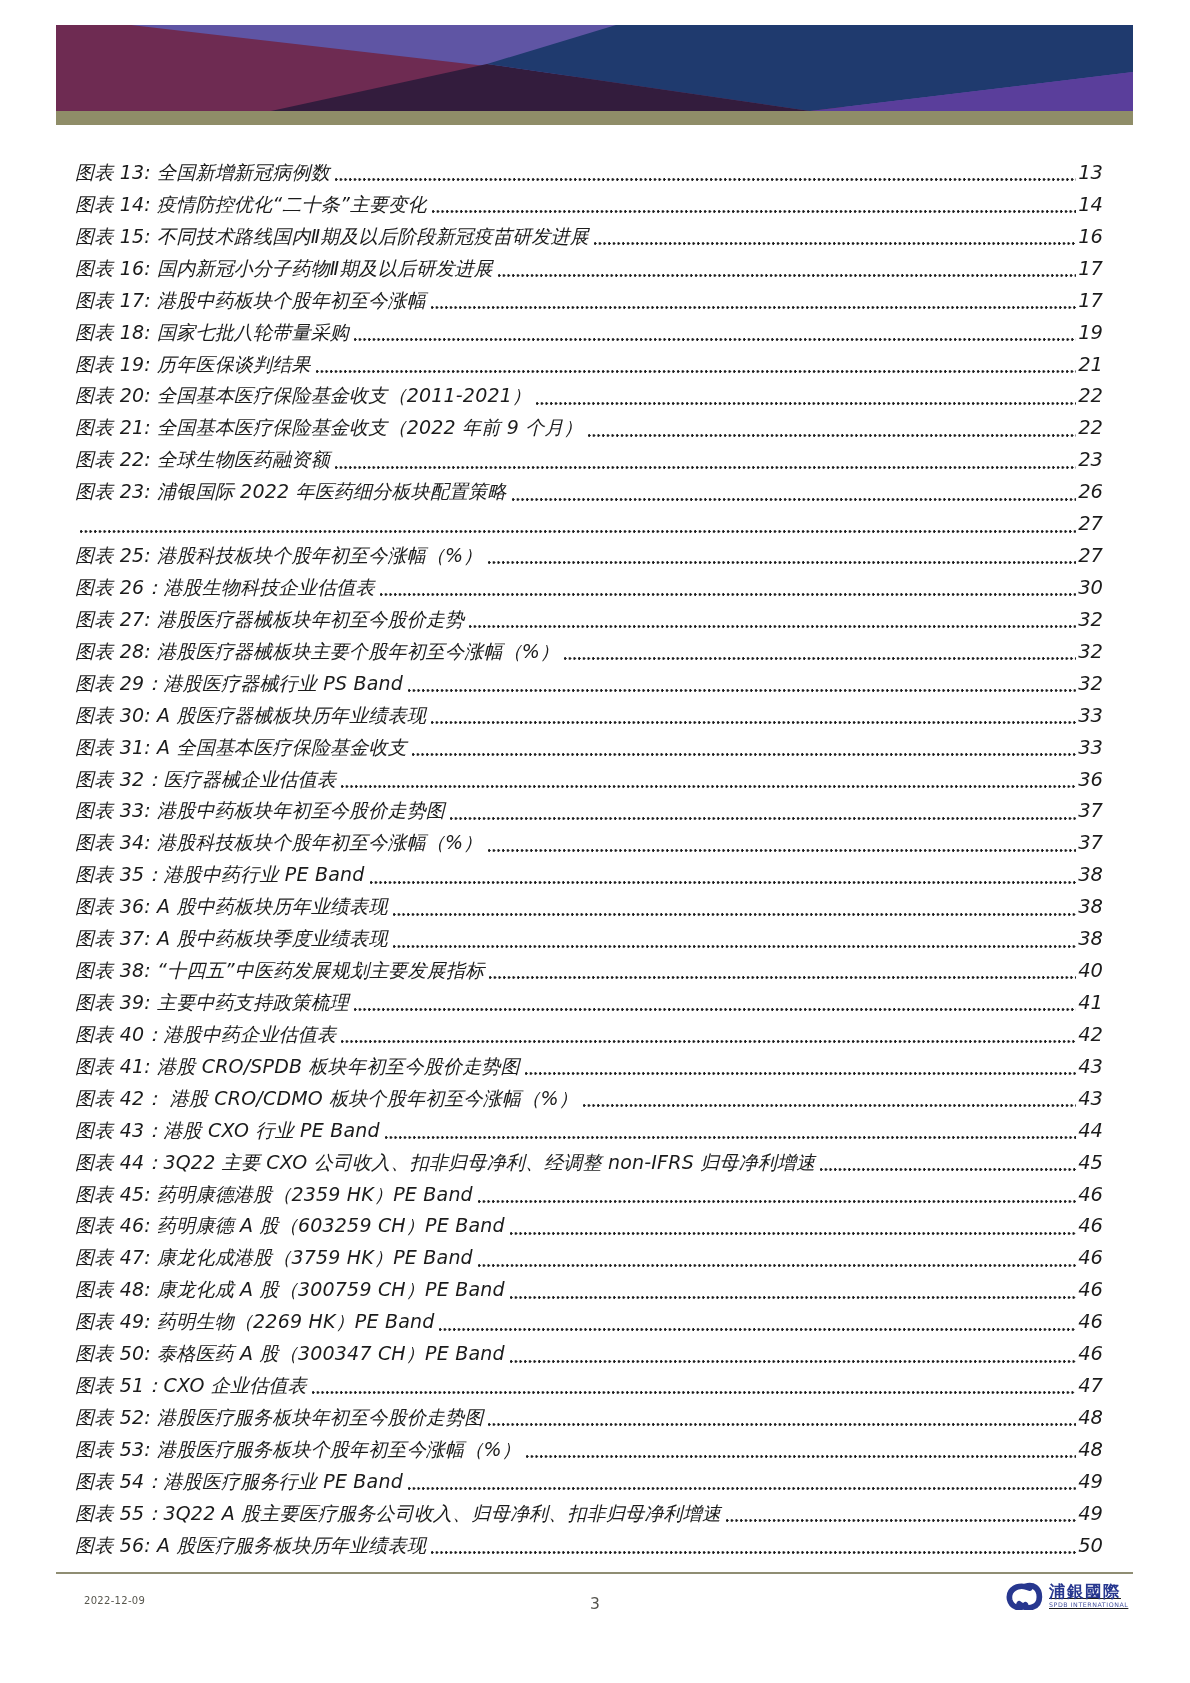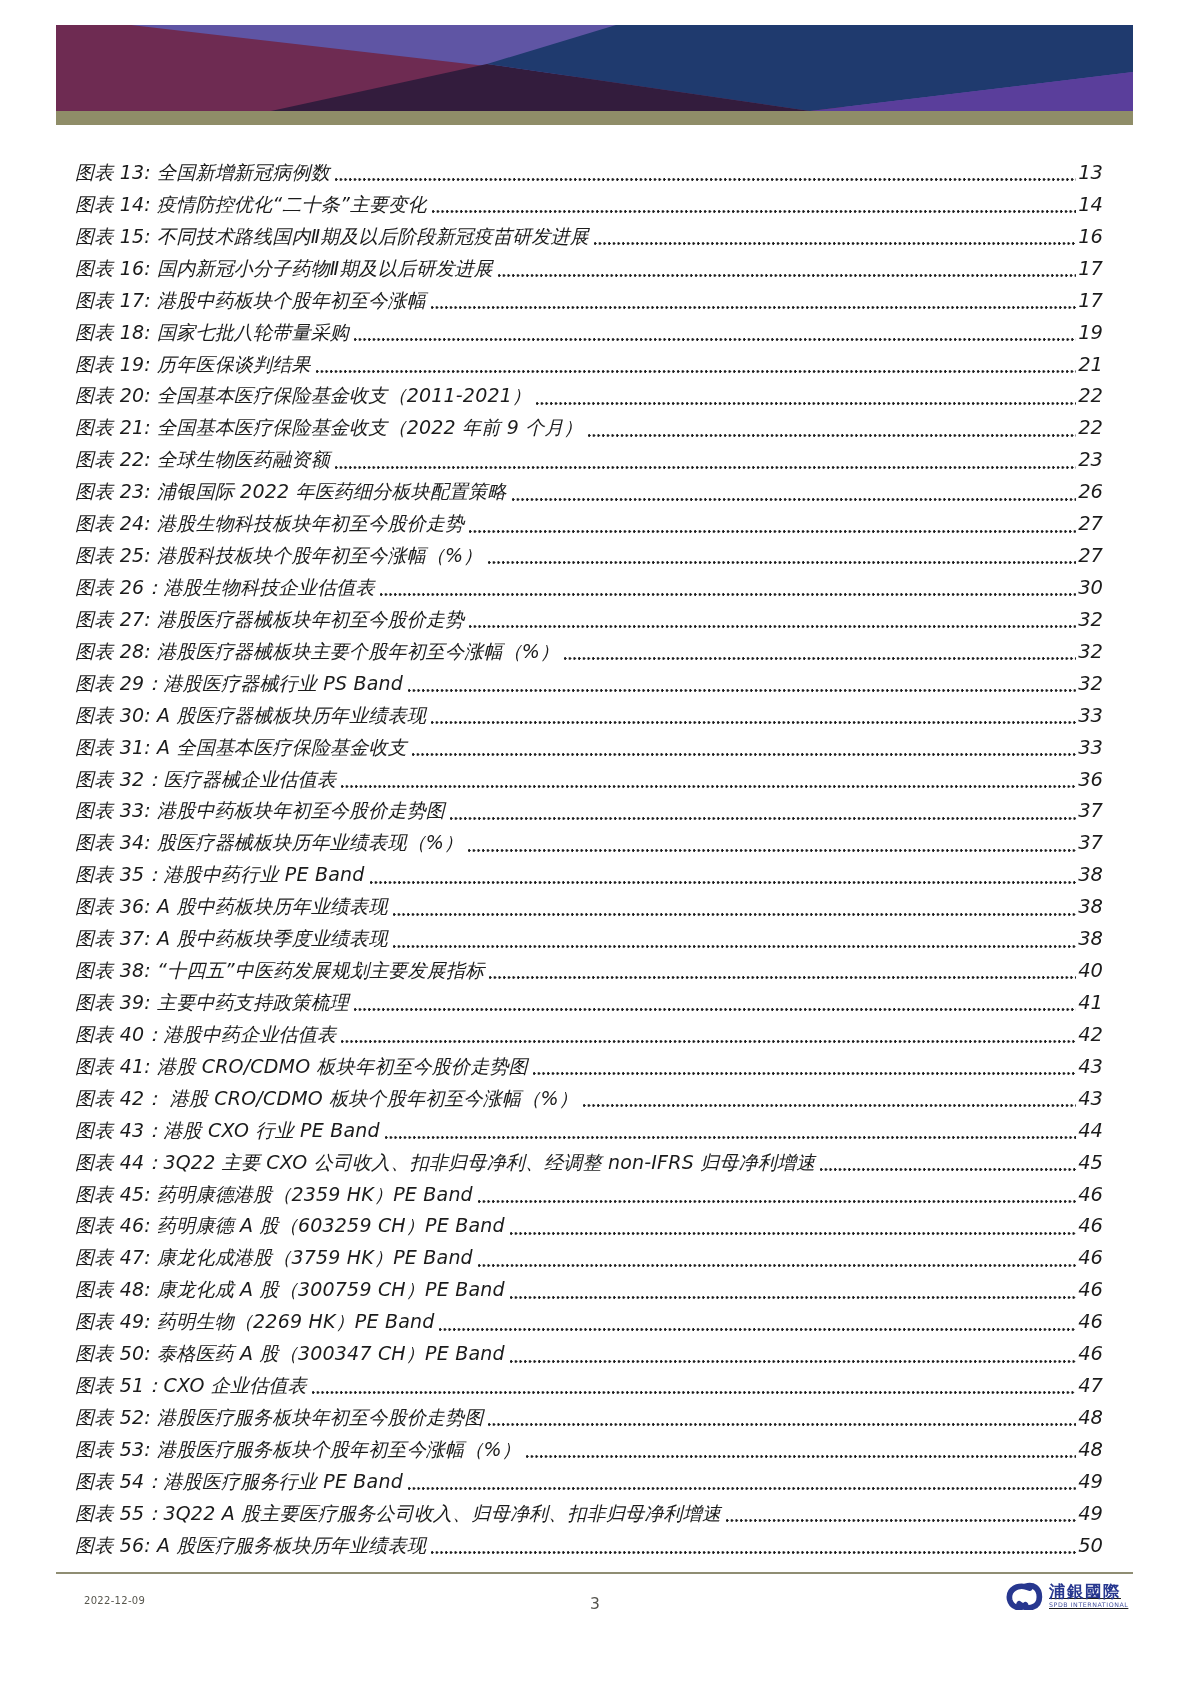--- a/index.html
+++ b/index.html
@@ -150,21 +150,20 @@
     <span class="toc-page">23</span>
   </div>
 
   <div class="toc-row">
     <span class="toc-label">图表 23: 浦银国际 2022 年医药细分板块配置策略</span>
     <span class="toc-dots"></span>
     <span class="toc-page">26</span>
   </div>
 
   <div class="toc-row">
-    <span class="toc-label">图表 24: 港股生物科技板块年初至今股价走势</span>
     <span class="toc-dots"></span>
     <span class="toc-page">27</span>
   </div>
 
   <div class="toc-row">
     <span class="toc-label">图表 25: 港股科技板块个股年初至今涨幅（%）</span>
     <span class="toc-dots"></span>
     <span class="toc-page">27</span>
   </div>
 
@@ -210,21 +209,21 @@
     <span class="toc-page">36</span>
   </div>
 
   <div class="toc-row">
     <span class="toc-label">图表 33: 港股中药板块年初至今股价走势图</span>
     <span class="toc-dots"></span>
     <span class="toc-page">37</span>
   </div>
 
   <div class="toc-row">
-    <span class="toc-label">图表 34: 股医疗器械板块历年业绩表现（%）</span>
+    <span class="toc-label">图表 34: 港股科技板块个股年初至今涨幅（%）</span>
     <span class="toc-dots"></span>
     <span class="toc-page">37</span>
   </div>
 
   <div class="toc-row">
     <span class="toc-label">图表 35：港股中药行业 PE Band</span>
     <span class="toc-dots"></span>
     <span class="toc-page">38</span>
   </div>
 
@@ -252,21 +251,21 @@
     <span class="toc-page">41</span>
   </div>
 
   <div class="toc-row">
     <span class="toc-label">图表 40：港股中药企业估值表</span>
     <span class="toc-dots"></span>
     <span class="toc-page">42</span>
   </div>
 
   <div class="toc-row">
-    <span class="toc-label">图表 41: 港股 CRO/CDMO 板块年初至今股价走势图</span>
+    <span class="toc-label">图表 41: 港股 CRO/SPDB 板块年初至今股价走势图</span>
     <span class="toc-dots"></span>
     <span class="toc-page">43</span>
   </div>
 
   <div class="toc-row">
     <span class="toc-label">图表 42： 港股 CRO/CDMO 板块个股年初至今涨幅（%）</span>
     <span class="toc-dots"></span>
     <span class="toc-page">43</span>
   </div>
 

